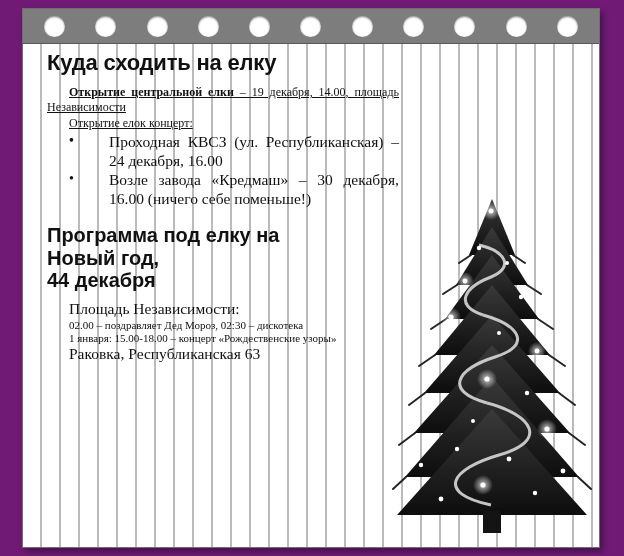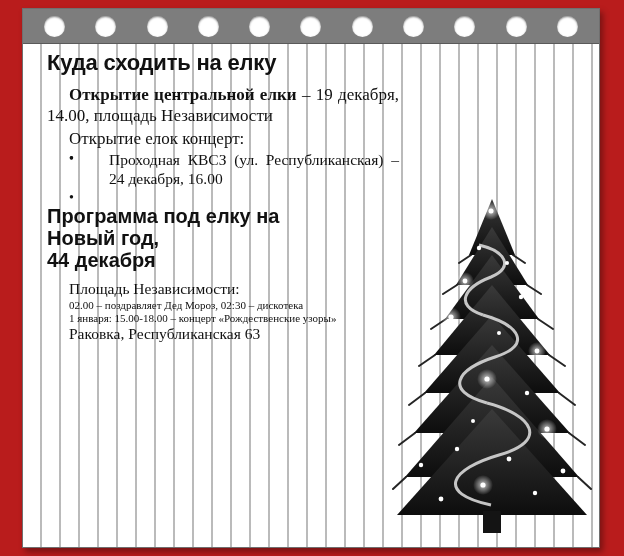--- a/index.html
+++ b/index.html
@@ -11,21 +11,21 @@
     width: 624px;
     height: 556px;
     font-family: "Liberation Serif", serif;
     overflow: hidden;
   }
 
   .page {
     position: relative;
     width: 624px;
     height: 556px;
-    background: #b91c1c;
+    background: #701a75;
   }
 
   
   .sheet {
     position: absolute;
     left: 22px;
     top: 8px;
     width: 576px;
     height: 538px;
     background: #ffffff;
@@ -104,24 +104,25 @@
   h2.head2 {
     font-family: "Liberation Sans", sans-serif;
     font-size: 20px;
     font-weight: bold;
     margin: 16px 0 8px 0;
     line-height: 1.12;
     white-space: pre-line;
   }
 
   p.para {
-    font-size: 17px;
+    font-size: 12px;
     line-height: 1.22;
     margin: 0 0 2px 0;
     text-align: justify;
+    text-decoration: underline;
   }
   p.indent {
     text-indent: 22px;
   }
   .b { font-weight: bold; }
 
   ul.bullets {
     list-style: none;
     margin: 2px 0 0 0;
     padding: 0;
@@ -203,20 +204,21 @@
         <ul class="bullets">
           <li>
             <span class="dot">•</span>
           </li>
           <li>
             <span class="dot">•</span>
             <span>Проходная КВСЗ (ул. Республиканская) – 24 декабря, 16.00</span>
           </li>
           <li>
             <span class="dot">•</span>
+            <span>Возле завода «Кредмаш» – 30 декабря, 16.00 (ничего себе поменьше!)</span>
           </li>
         </ul>
 
         <h2 class="head2">Программа под елку на
 Новый год,
 44 декабря</h2>
 
         <p class="sub-b">Площадь Независимости:</p>
         <p class="sub"><span style="padding-left:22px;display:inline-block;"></span><span>02.00 – поздравляет Дед Мороз, 02:30 – дискотека</span></p>
         <p class="sub"><span style="padding-left:22px;display:inline-block;"></span><span>1 января: 15.00-18.00 – концерт «Рождественские узоры»</span></p>

